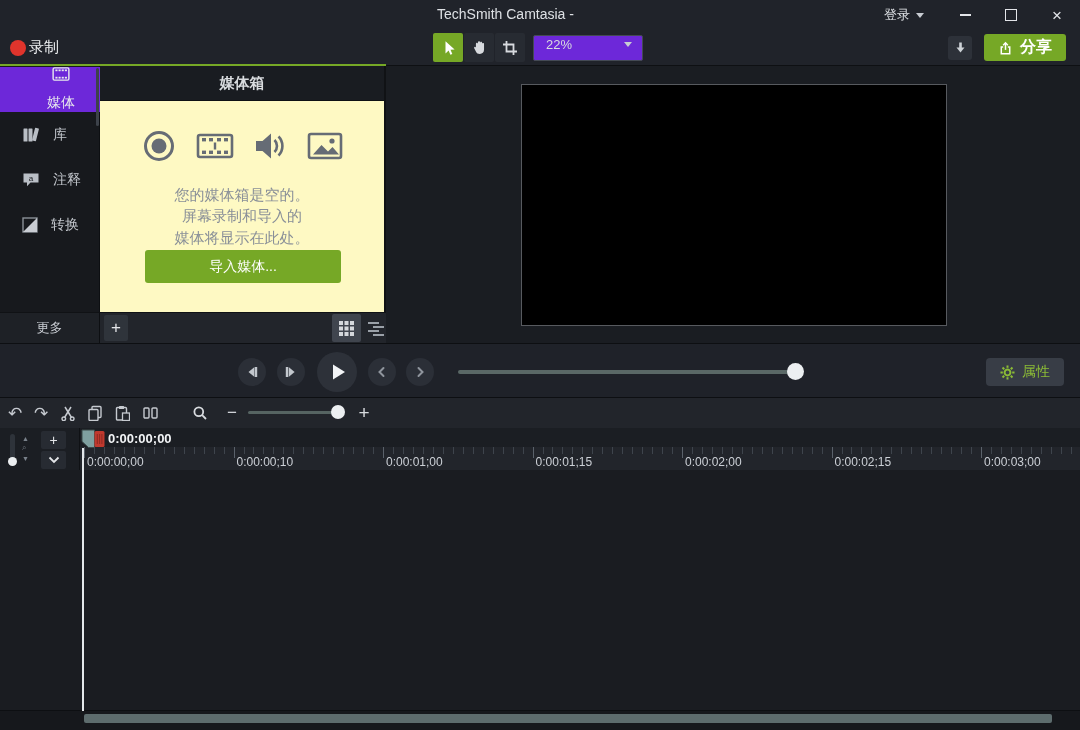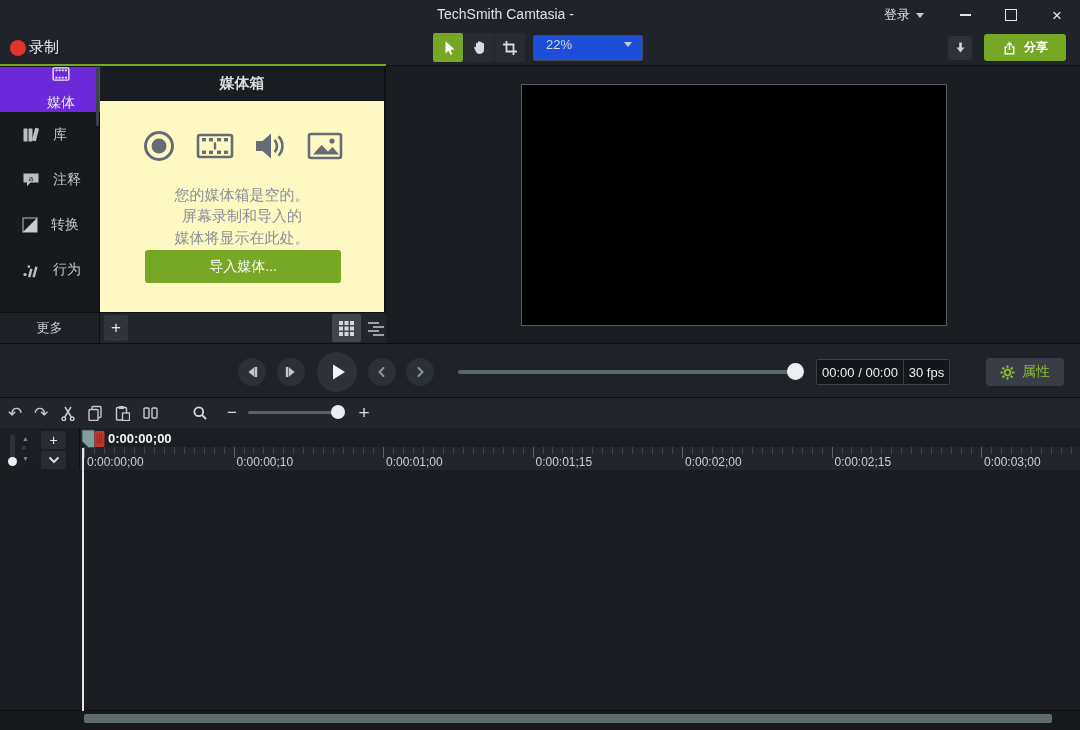--- a/index.html
+++ b/index.html
@@ -24,24 +24,24 @@
 
   
   #toolbar{left:0;top:30px;width:1080px;height:36px;background:#20232a;border-bottom:1px solid #0e1013;box-sizing:border-box;}
   #record-group{left:10px;top:0;height:35px;display:flex;align-items:center;gap:3px;}
   #record-dot{width:16px;height:16px;border-radius:50%;background:#e0342c;}
   #record-label{font-size:15px;color:#eef0f2;}
   .tool-btn{position:absolute;top:3px;width:30px;height:29px;display:flex;align-items:center;justify-content:center;border-radius:2px;background:#272b32;}
   #tool-select{left:433px;background:#76a826;}
   #tool-pan{left:464px;}
   #tool-crop{left:495px;}
-  #zoom-select{left:533px;top:5px;width:110px;height:26px;background:#1d4ed8;border:1px solid #444a54;border-radius:2px;display:flex;align-items:center;box-sizing:border-box;padding:0 10px 8px 12px;font-size:13px;color:#d8dbdf;}
+  #zoom-select{left:533px;top:5px;width:110px;height:26px;background:#6d28d9;border:1px solid #444a54;border-radius:2px;display:flex;align-items:center;box-sizing:border-box;padding:0 10px 8px 12px;font-size:13px;color:#d8dbdf;}
   #zoom-select .caret-down{margin-left:auto;}
   #export-btn{left:948px;top:6px;width:24px;height:24px;background:#2d3139;border-radius:3px;display:flex;align-items:center;justify-content:center;}
-  #share-btn{left:984px;top:4px;width:82px;height:27px;background:#76a826;border-radius:3px;display:flex;align-items:center;justify-content:center;gap:7px;color:#fff;font-size:12px;font-weight:bold;}
+  #share-btn{left:984px;top:4px;width:82px;height:27px;background:#76a826;border-radius:3px;display:flex;align-items:center;justify-content:center;gap:7px;color:#fff;font-size:16px;font-weight:bold;}
   #green-rule{left:0;top:64px;width:386px;height:2px;background:#76a826;z-index:5;}
 
   
   #sidebar{left:0;top:66px;width:100px;height:246px;background:#17191d;border-right:1px solid #0d0f12;box-sizing:border-box;}
   .side-item{position:absolute;left:0;width:100px;height:45px;display:flex;align-items:center;padding-left:22px;gap:13px;box-sizing:border-box;font-size:14px;color:#c3c7cd;}
   .side-item.selected{background:#6d28d9;color:#e8eaed;flex-direction:column;}
   #side-scroll-thumb{left:96px;top:2px;width:3px;height:58px;background:#3d424a;border-radius:2px;}
   #panel-bottom-left{left:0;top:312px;width:100px;height:31px;background:#1e2126;border-top:1px solid #101215;border-right:1px solid #0d0f12;box-sizing:border-box;display:flex;align-items:center;justify-content:center;font-size:13px;color:#c9cdd3;}
   #panel-bottom-right{left:100px;top:312px;width:286px;height:31px;background:#22252b;border-top:1px solid #101215;box-sizing:border-box;}
   #add-tab-btn{left:4px;top:2px;width:24px;height:26px;background:#2f343b;border-radius:2px;display:flex;align-items:center;justify-content:center;font-size:17px;color:#e4e6e9;}
@@ -213,31 +213,20 @@
       </svg>
       <span>注释</span>
     </div>
     <div class="side-item" style="top:136px;">
       <svg width="16" height="16" viewBox="0 0 16 16">
         <rect x="1" y="1" width="14" height="14" fill="none" stroke="#8a9097" stroke-width="1.4"></rect>
         <path d="M15 1 L15 15 L1 15 Z" fill="#c9cdd3"></path>
       </svg>
       <span>转换</span>
     </div>
-    <div class="side-item" style="top:181px;">
-      <svg width="18" height="16" viewBox="0 0 18 16">
-        <g fill="#b9bec5">
-          <circle cx="3" cy="12.5" r="1.6"></circle>
-          <path d="M6 15 L8.2 6.5 L10.6 7.1 L8.4 15.5 Z"></path>
-          <path d="M10.4 15 L13.2 4.5 L15.6 5.1 L12.8 15.5 Z"></path>
-          <circle cx="6.8" cy="4.6" r="1.3"></circle>
-        </g>
-      </svg>
-      <span>行为</span>
-    </div>
     <div id="side-scroll-thumb" class="abs"></div>
   </div>
 
   <div id="panel-bottom-left" class="abs">
     <span>更多</span>
   </div>
   <div id="panel-bottom-right" class="abs">
     <div id="add-tab-btn" class="abs">+</div>
     <div id="view-grid-btn" class="abs">
       <svg width="15" height="15" viewBox="0 0 15 15">
@@ -333,24 +322,20 @@
         <path d="M8.5 3 L4.5 7 L8.5 11" fill="none" stroke="#8f959d" stroke-width="2" stroke-linecap="round"></path>
       </svg>
     </div>
     <div class="pb-btn" style="left:406px;">
       <svg width="14" height="14" viewBox="0 0 14 14">
         <path d="M5.5 3 L9.5 7 L5.5 11" fill="none" stroke="#8f959d" stroke-width="2" stroke-linecap="round"></path>
       </svg>
     </div>
     <div id="scrub-track" class="abs"></div>
     <div id="scrub-handle" class="abs"></div>
-    <div id="time-group" class="abs">
-      <div id="time-display">00:00 / 00:00</div>
-      <div id="fps-display">30 fps</div>
-    </div>
     <div id="props-btn" class="abs">
       <svg width="15" height="15" viewBox="0 0 16 16">
         <g stroke="#8cbc36" stroke-width="2.1">
           <line x1="8" y1="0.5" x2="8" y2="3"></line>
             <line x1="8" y1="13" x2="8" y2="15.5"></line>
           <line x1="0.5" y1="8" x2="3" y2="8"></line>
             <line x1="13" y1="8" x2="15.5" y2="8"></line>
           <line x1="2.7" y1="2.7" x2="4.5" y2="4.5"></line>
             <line x1="11.5" y1="11.5" x2="13.3" y2="13.3"></line>
           <line x1="2.7" y1="13.3" x2="4.5" y2="11.5"></line>

